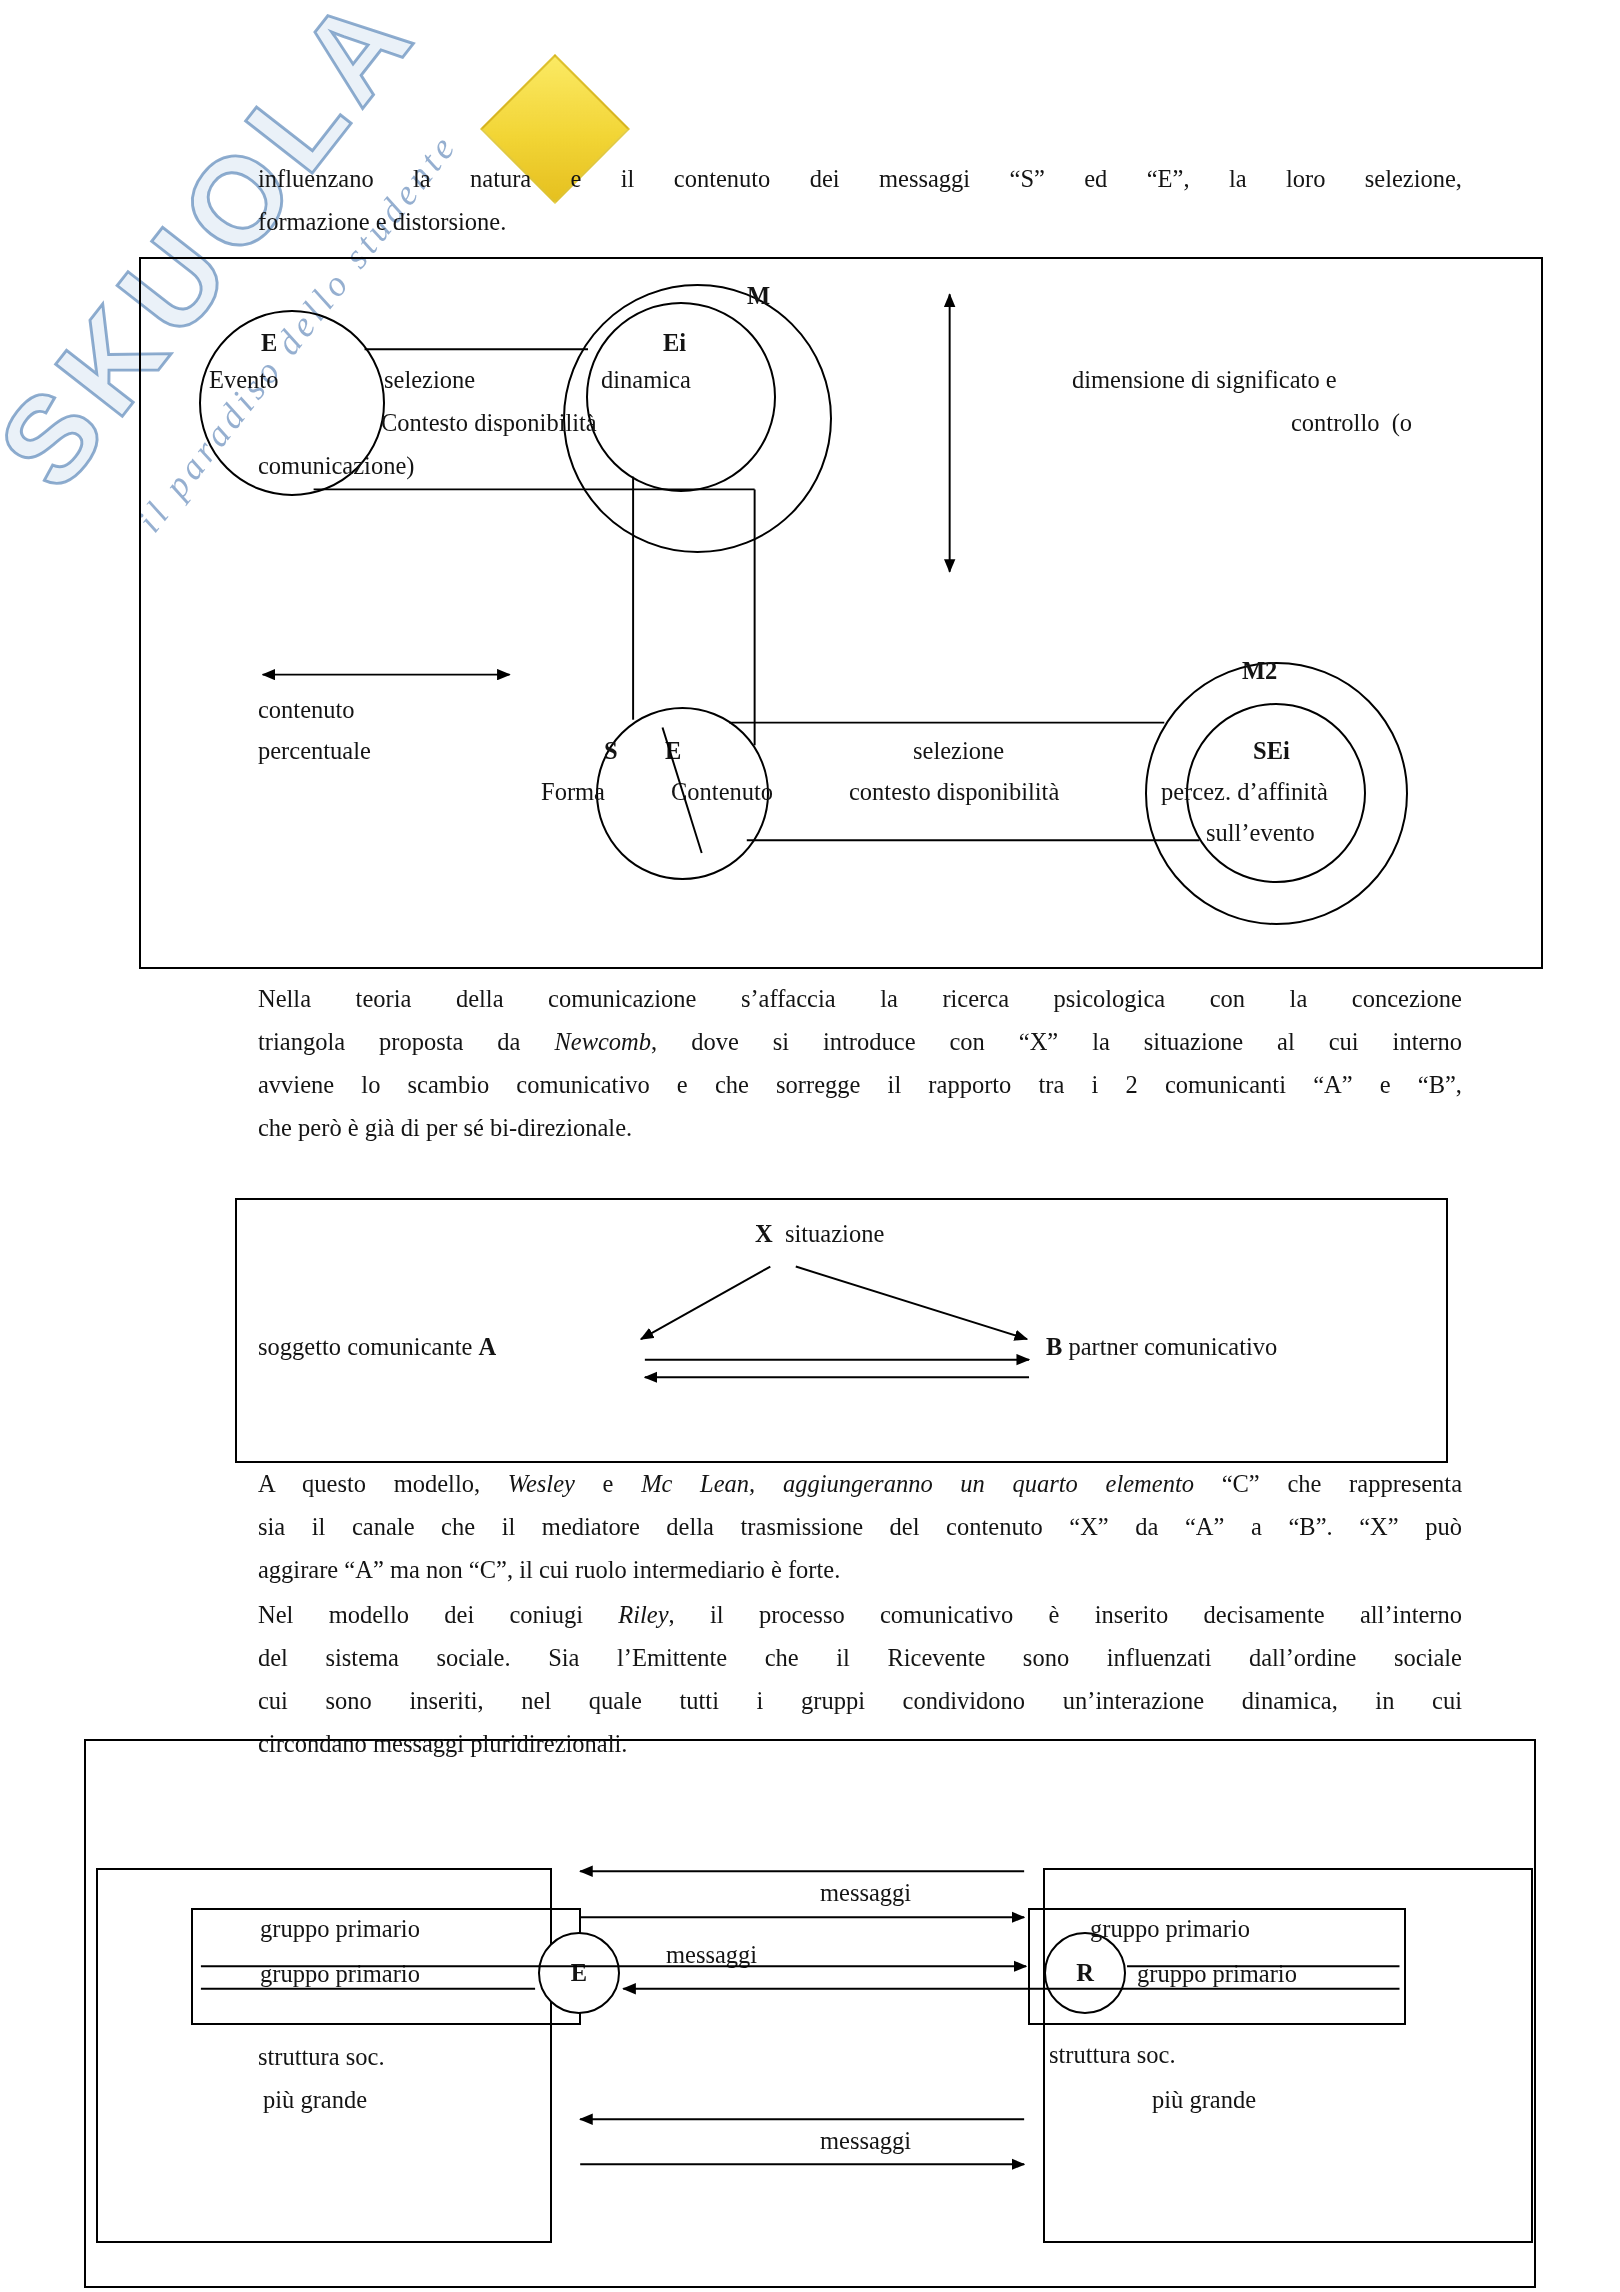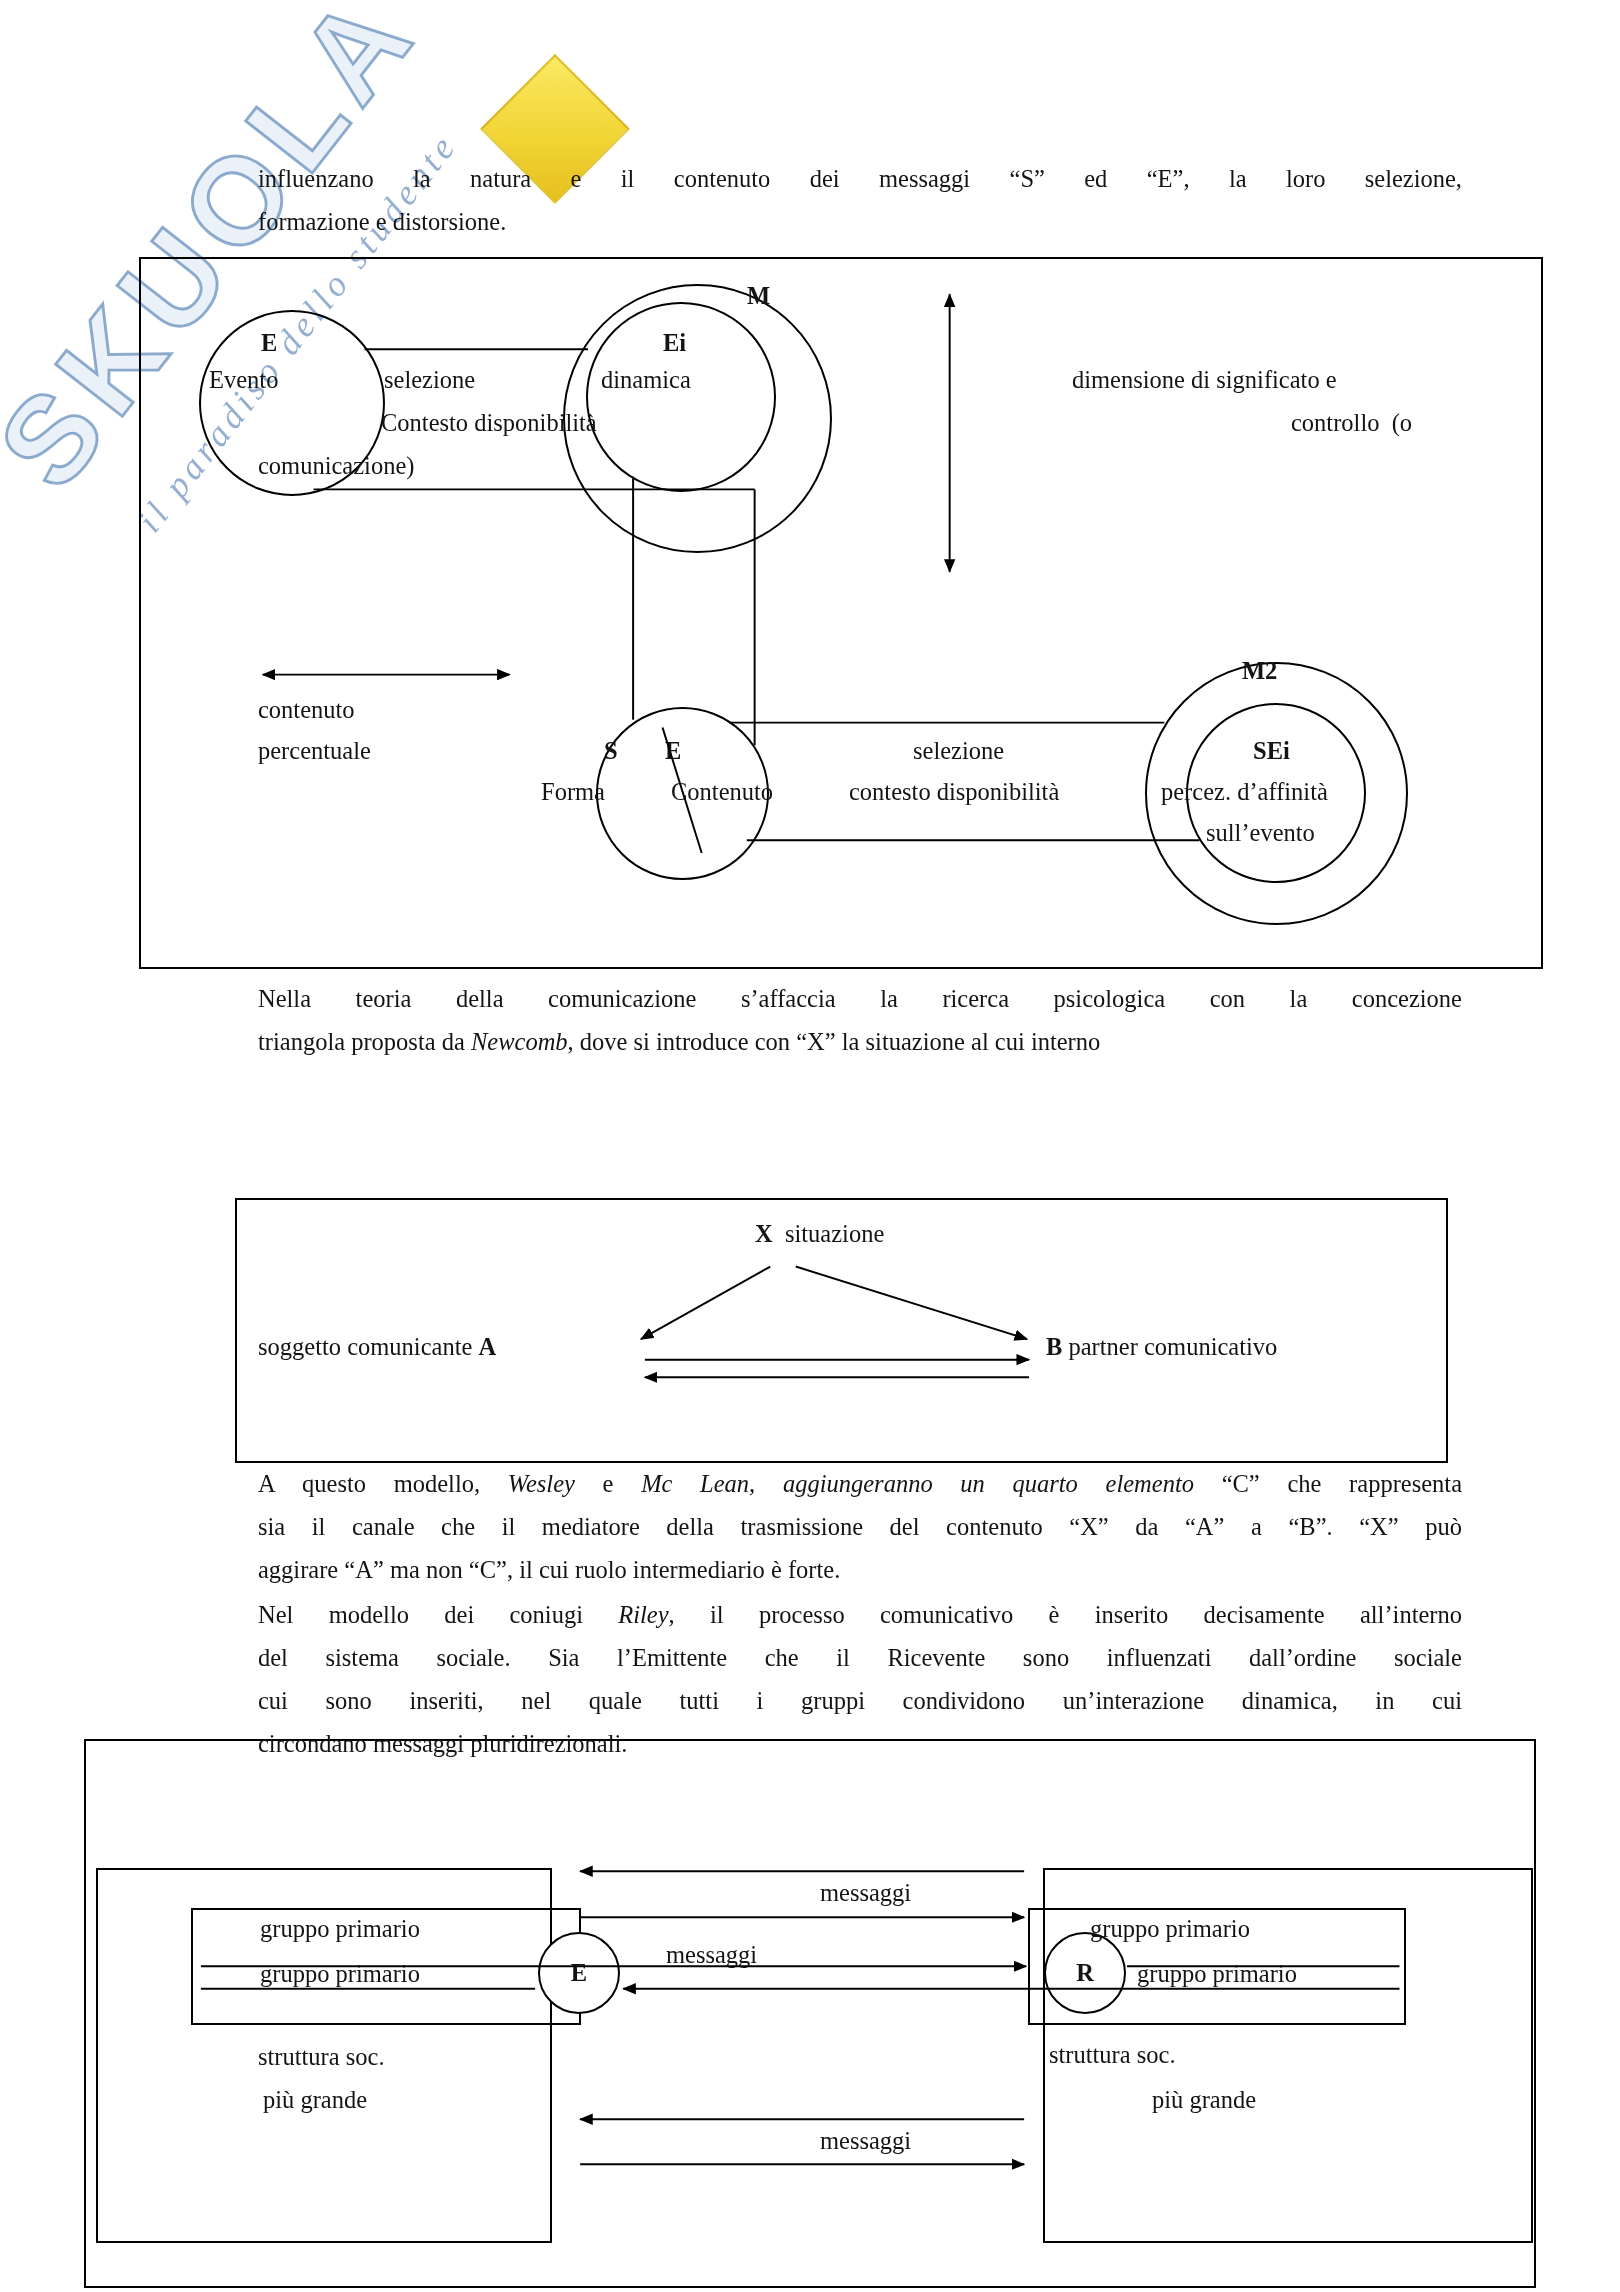--- a/index.html
+++ b/index.html
@@ -87,20 +87,22 @@
   <span class="abs" style="left:913px; top:735px;">selezione</span>
   <span class="abs" style="left:849px; top:776px;">contesto disponibilità</span>
   <span class="abs bold" style="left:1242px; top:655px;">M2</span>
   <span class="abs bold" style="left:1253px; top:735px;">SEi</span>
   <span class="abs" style="left:1161px; top:776px;">percez. d’affinità</span>
   <span class="abs" style="left:1206px; top:817px;">sull’evento</span>
 
   <div class="para" style="left:258px; top:977px; width:1204px;">
       <div class="pline">Nella teoria della comunicazione s’affaccia la ricerca psicologica con la concezione</div>
       <div class="pline">triangola proposta da <i>Newcomb</i>, dove si introduce con “X” la situazione al cui interno</div>
+      <div class="pline">avviene lo scambio comunicativo e che sorregge il rapporto tra i 2 comunicanti “A” e “B”,</div>
+      <div class="pline">che però è già di per sé bi-direzionale.</div>
     </div>
 
   <div class="box" style="left:235px; top:1198px; width:1209px; height:261px;"></div>
 
   <span class="abs" style="left:755px; top:1218px;"><span class="bold">X</span>  <span>situazione</span></span>
 
   <span class="abs" style="left:258px; top:1331px;"><span>soggetto comunicante</span> <span class="bold">A</span></span>
 
   <span class="abs" style="left:1046px; top:1331px;"><span class="bold">B</span> <span>partner comunicativo</span></span>
 

